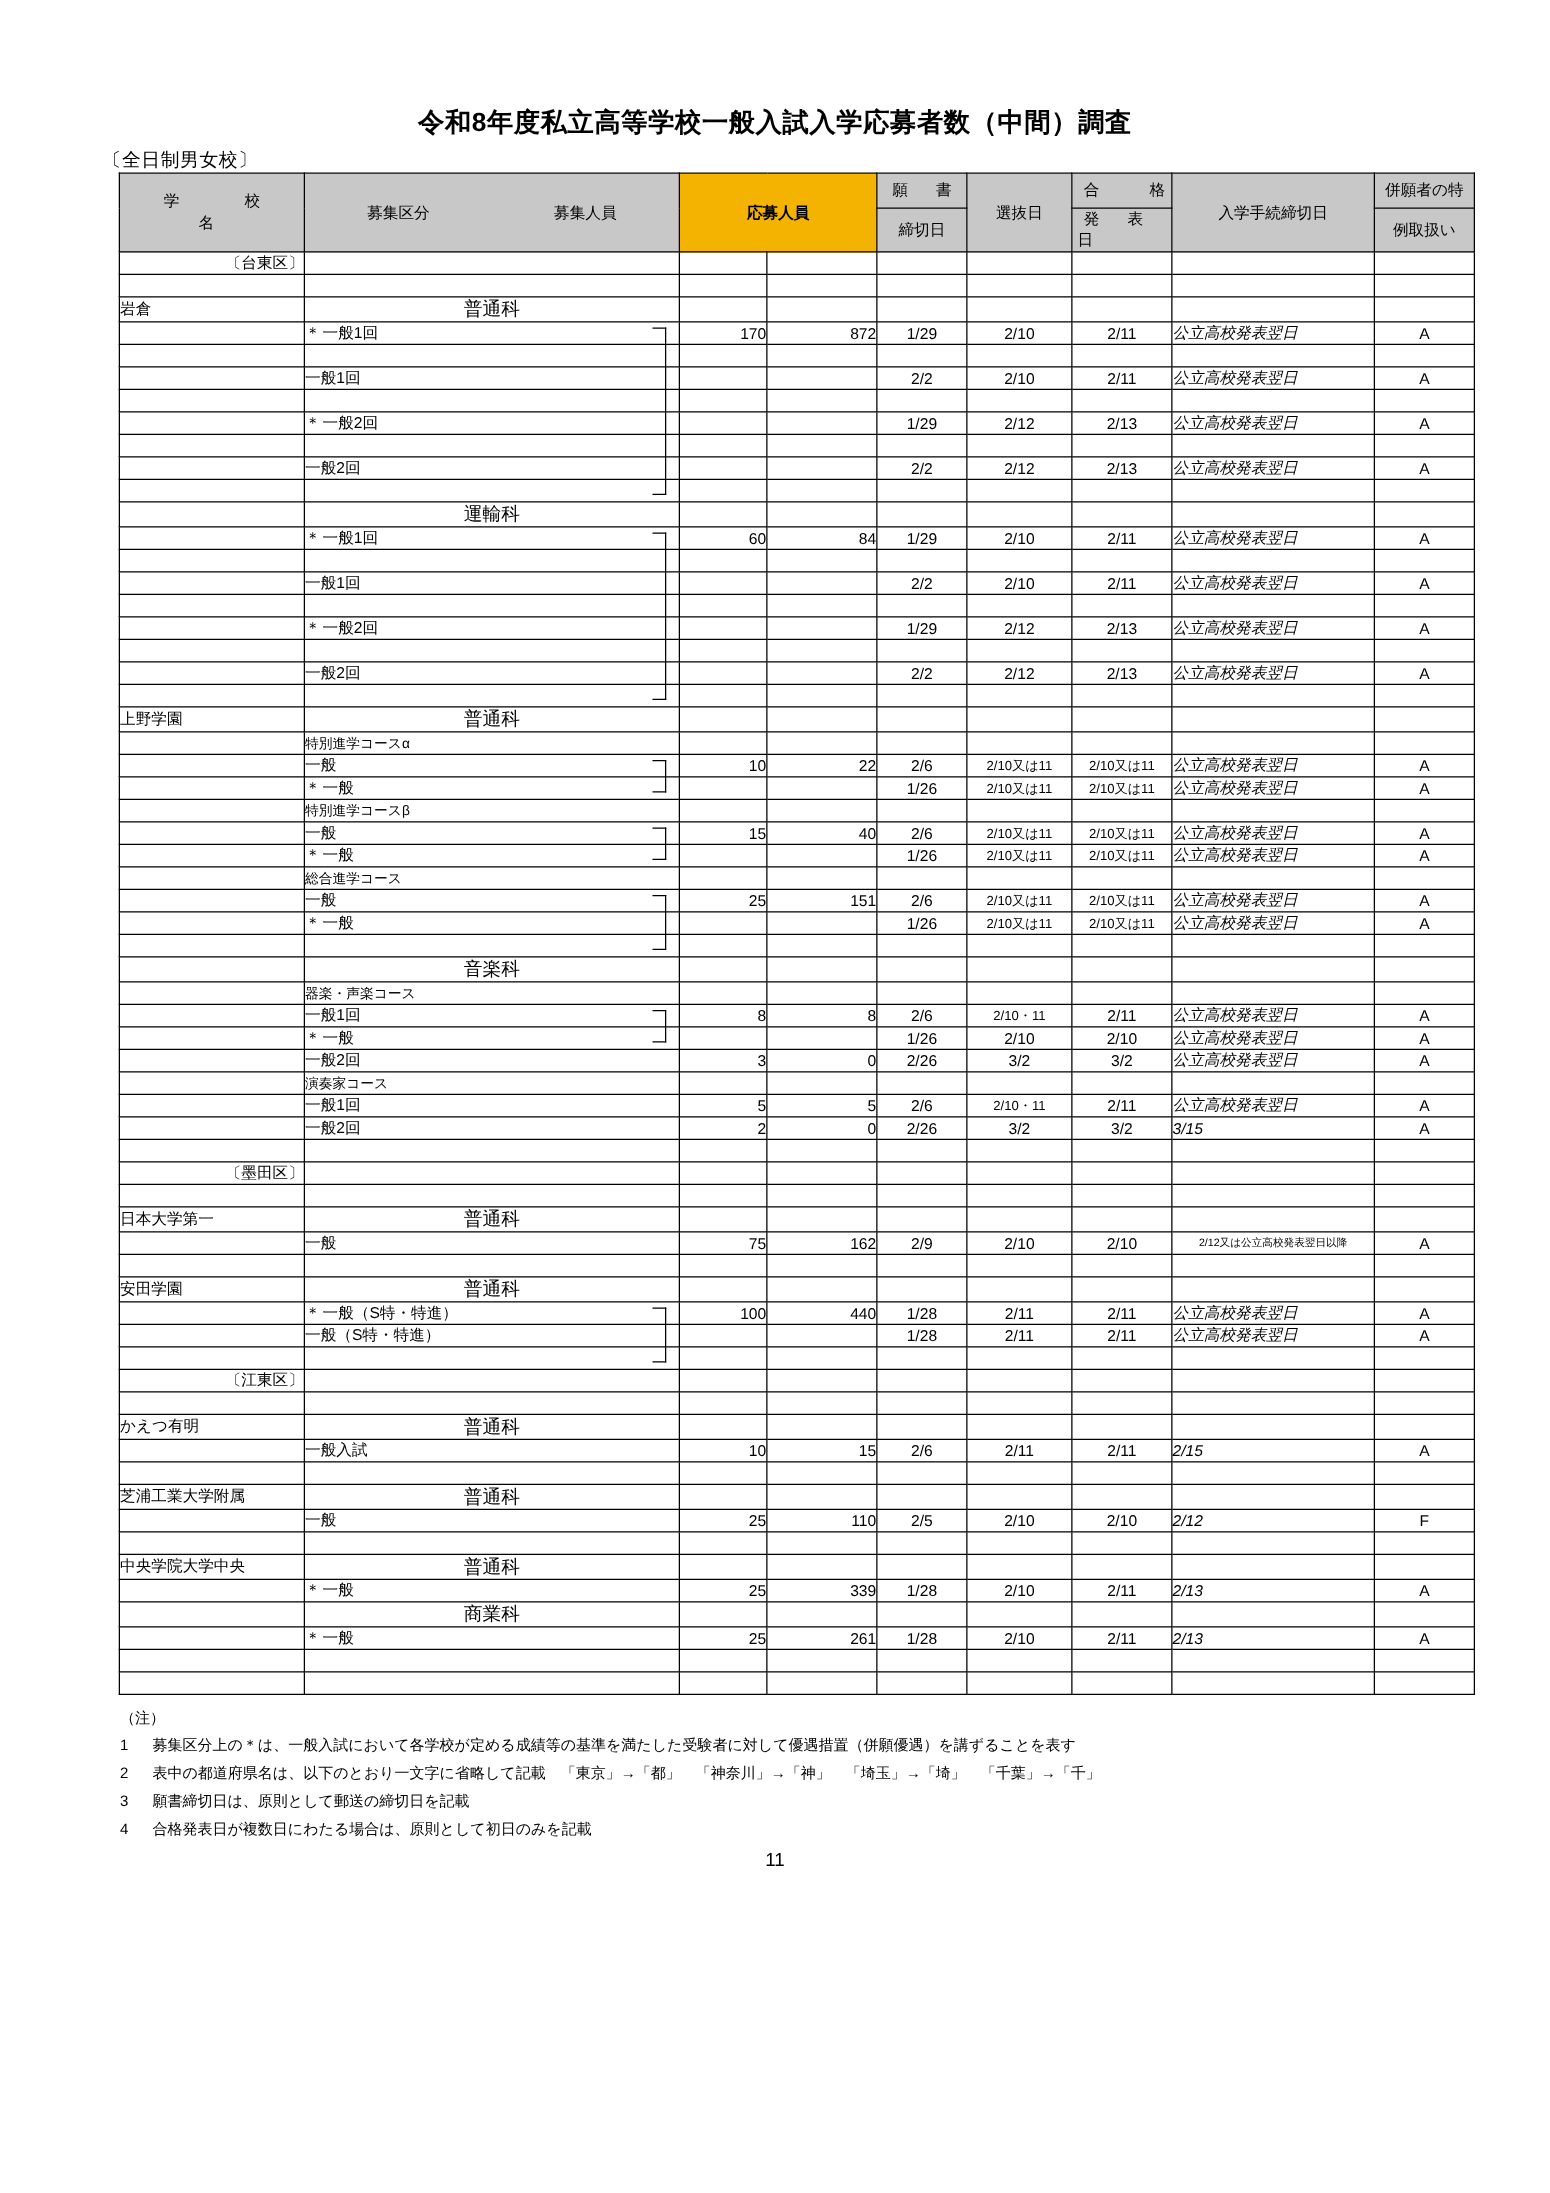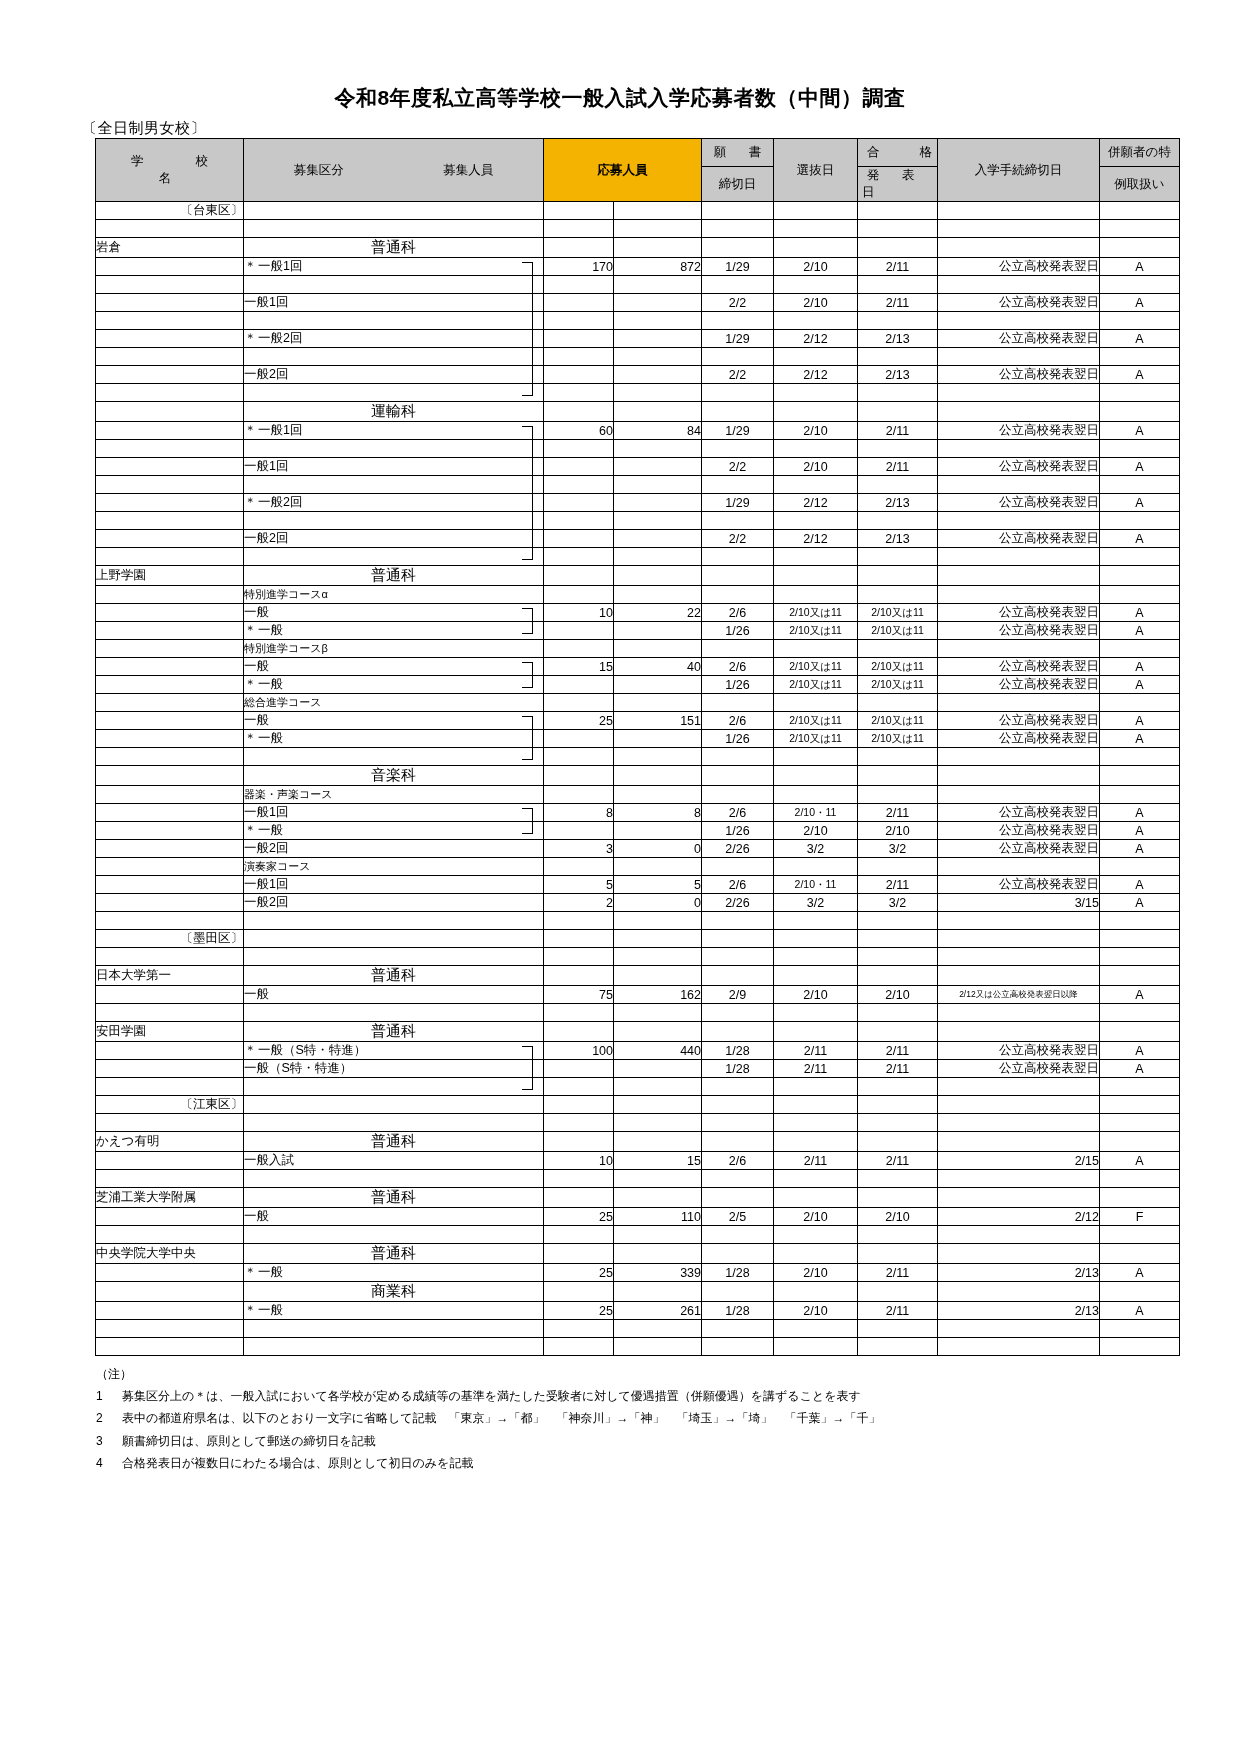--- a/index.html
+++ b/index.html
@@ -99,21 +99,21 @@
   .school-name { padding-left: 6px; text-align: left; font-size: 12.5px; }
   .ward        { padding-left: 6px; text-align: right; font-size: 12.5px; }
   .dept        { padding-left: 6px; text-align: center; font-size: 15px; }
   .course      { padding-left: 22px; text-align: left; font-size: 11px; }
   .item        { padding-left: 52px; text-align: left; font-size: 12.5px; white-space: nowrap; }
   .item-star   { padding-left: 38px; text-align: left; font-size: 12.5px; white-space: nowrap; }
   .item-star .star { display: inline-block; width: 14px; }
   .num         { text-align: right;  padding-right: 6px; font-size: 12.5px; }
   .ctr         { text-align: center; font-size: 12.5px; }
   .ctr-sm      { text-align: center; font-size: 10.5px; }
-  .proc        { text-align: right; font-size: 12.5px; }
+  .proc        { text-align: left; font-size: 12.5px; font-style: italic; }
   .proc-sm     { text-align: center; font-size: 8.5px; }
 
   
   .div-cell { position: relative; }
   .brk {
     position: absolute;
     right: 10px;
     border-right: 1px solid #000;
     border-top: 1px solid #000;
     border-bottom: 1px solid #000;
@@ -910,13 +910,14 @@
           <span class="nt-num">3</span>
           <span class="nt-txt">願書締切日は、原則として郵送の締切日を記載</span>
         </div>
         <div class="nt-row">
           <span class="nt-num">4</span>
           <span class="nt-txt">合格発表日が複数日にわたる場合は、原則として初日のみを記載</span>
         </div>
       </div>
   </div>
 
+  <div class="page-num">11</div>
 </div>
 
 </body></html>

